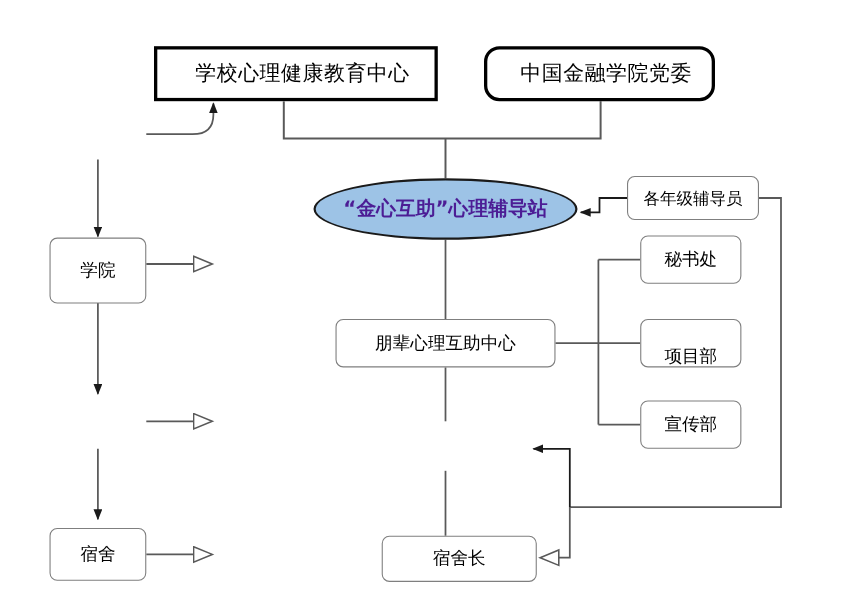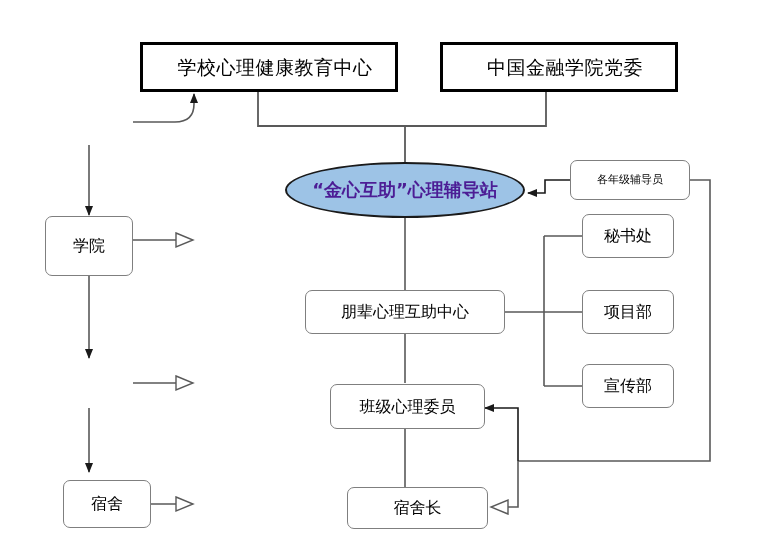--- a/index.html
+++ b/index.html
@@ -58,21 +58,21 @@
   .node.ellipse {
     border: 2px solid #1a1a1a;
     border-radius: 50%;
     background: #9dc3e6;
     font-family: "DejaVu Sans", "Liberation Sans", sans-serif;
     font-size: 18px;
     font-weight: bold;
     color: #4c1d95;
   }
   .node.small {
-    font-size: 11px;
+    font-size: 15px;
   }
 </style>
 </head>
 <body>
 
 <div id="canvas">
 
   <svg id="wires" viewBox="0 0 771 556" width="771" height="556" xmlns="http://www.w3.org/2000/svg">
     <defs>
       <marker id="arrowFilled" markerWidth="12" markerHeight="12" refX="9" refY="4" orient="auto" markerUnits="userSpaceOnUse">
@@ -124,59 +124,56 @@
       <path d="M690,180 L710,180 L710,461 L518,461"></path>
       <path d="M518,461 L518,408 L485,408" stroke="#1a1a1a" marker-end="url(#arrowFilled)"></path>
       <path d="M518,461 L518,507 L492,507" marker-end="url(#arrowHollow)"></path>
     </g>
   </svg>
 
   <div class="node heavy" style="left:140px; top:42px; width:258px; height:50px;">
     <span>学校心理健康教育中心</span>
   </div>
 
-  <div class="node heavy" style="left:440px; top:42px; width:238px; height:50px;">
+  <div class="node heavy" style="left:440px; top:42px; width:210px; height:50px;border-radius:14px;">
     <span>中国金融学院党委</span>
   </div>
 
   <div class="node ellipse" style="left:285px; top:162px; width:240px; height:56px;">
     <span>“金心互助”心理辅导站</span>
   </div>
 
 
   <div class="node round" style="left:45px; top:216px; width:88px; height:60px;">
     <span>学院</span>
   </div>
 
 
-  <div class="node round" style="left:63px; top:480px; width:88px; height:48px;">
+  <div class="node round" style="left:45px; top:480px; width:88px; height:48px;">
     <span>宿舍</span>
   </div>
 
   <div class="node round small" style="left:570px; top:160px; width:120px; height:40px;">
     <span>各年级辅导员</span>
   </div>
 
   <div class="node round" style="left:582px; top:214px; width:92px; height:44px;">
     <span>秘书处</span>
   </div>
 
-  <div class="node round" style="left:582px; top:290px; width:92px; height:44px;">
+  <div class="node round" style="left:582px; top:290px; width:92px; height:44px;align-items:flex-end;">
     <span>项目部</span>
   </div>
 
   <div class="node round" style="left:582px; top:364px; width:92px; height:44px;">
     <span>宣传部</span>
   </div>
 
   <div class="node round" style="left:305px; top:290px; width:200px; height:44px;">
     <span>朋辈心理互助中心</span>
   </div>
 
-  <div class="node round" style="left:330px; top:384px; width:155px; height:45px;">
-    <span>班级心理委员</span>
-  </div>
 
   <div class="node round" style="left:347px; top:487px; width:141px; height:42px;">
     <span>宿舍长</span>
   </div>
 
 </div>
 
 </body></html>

